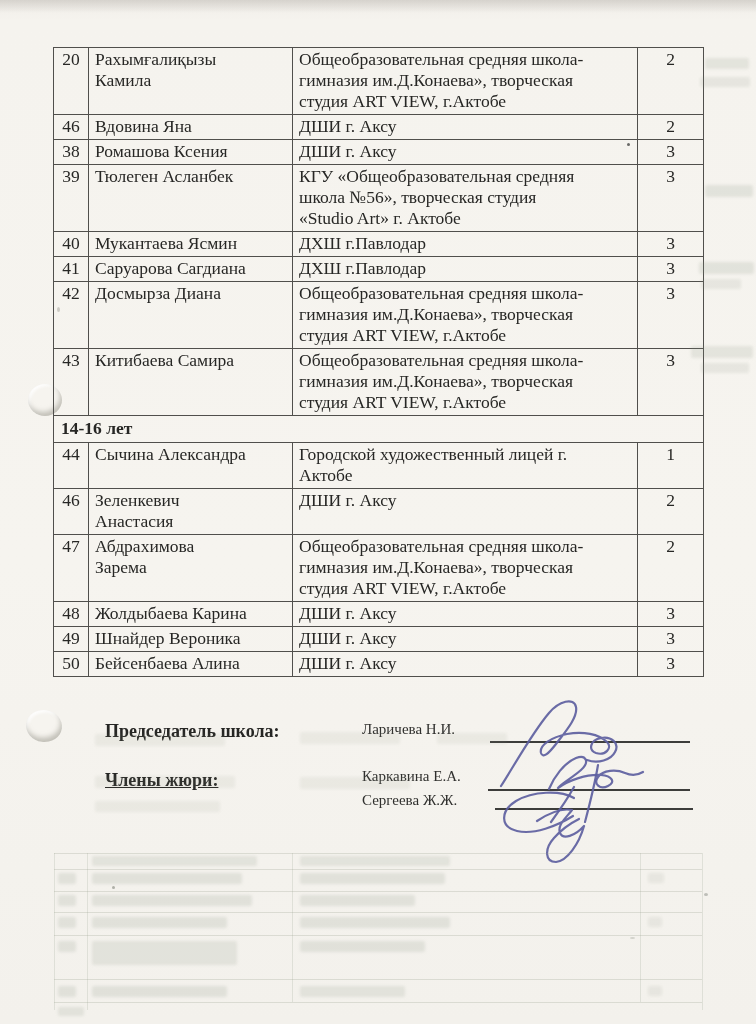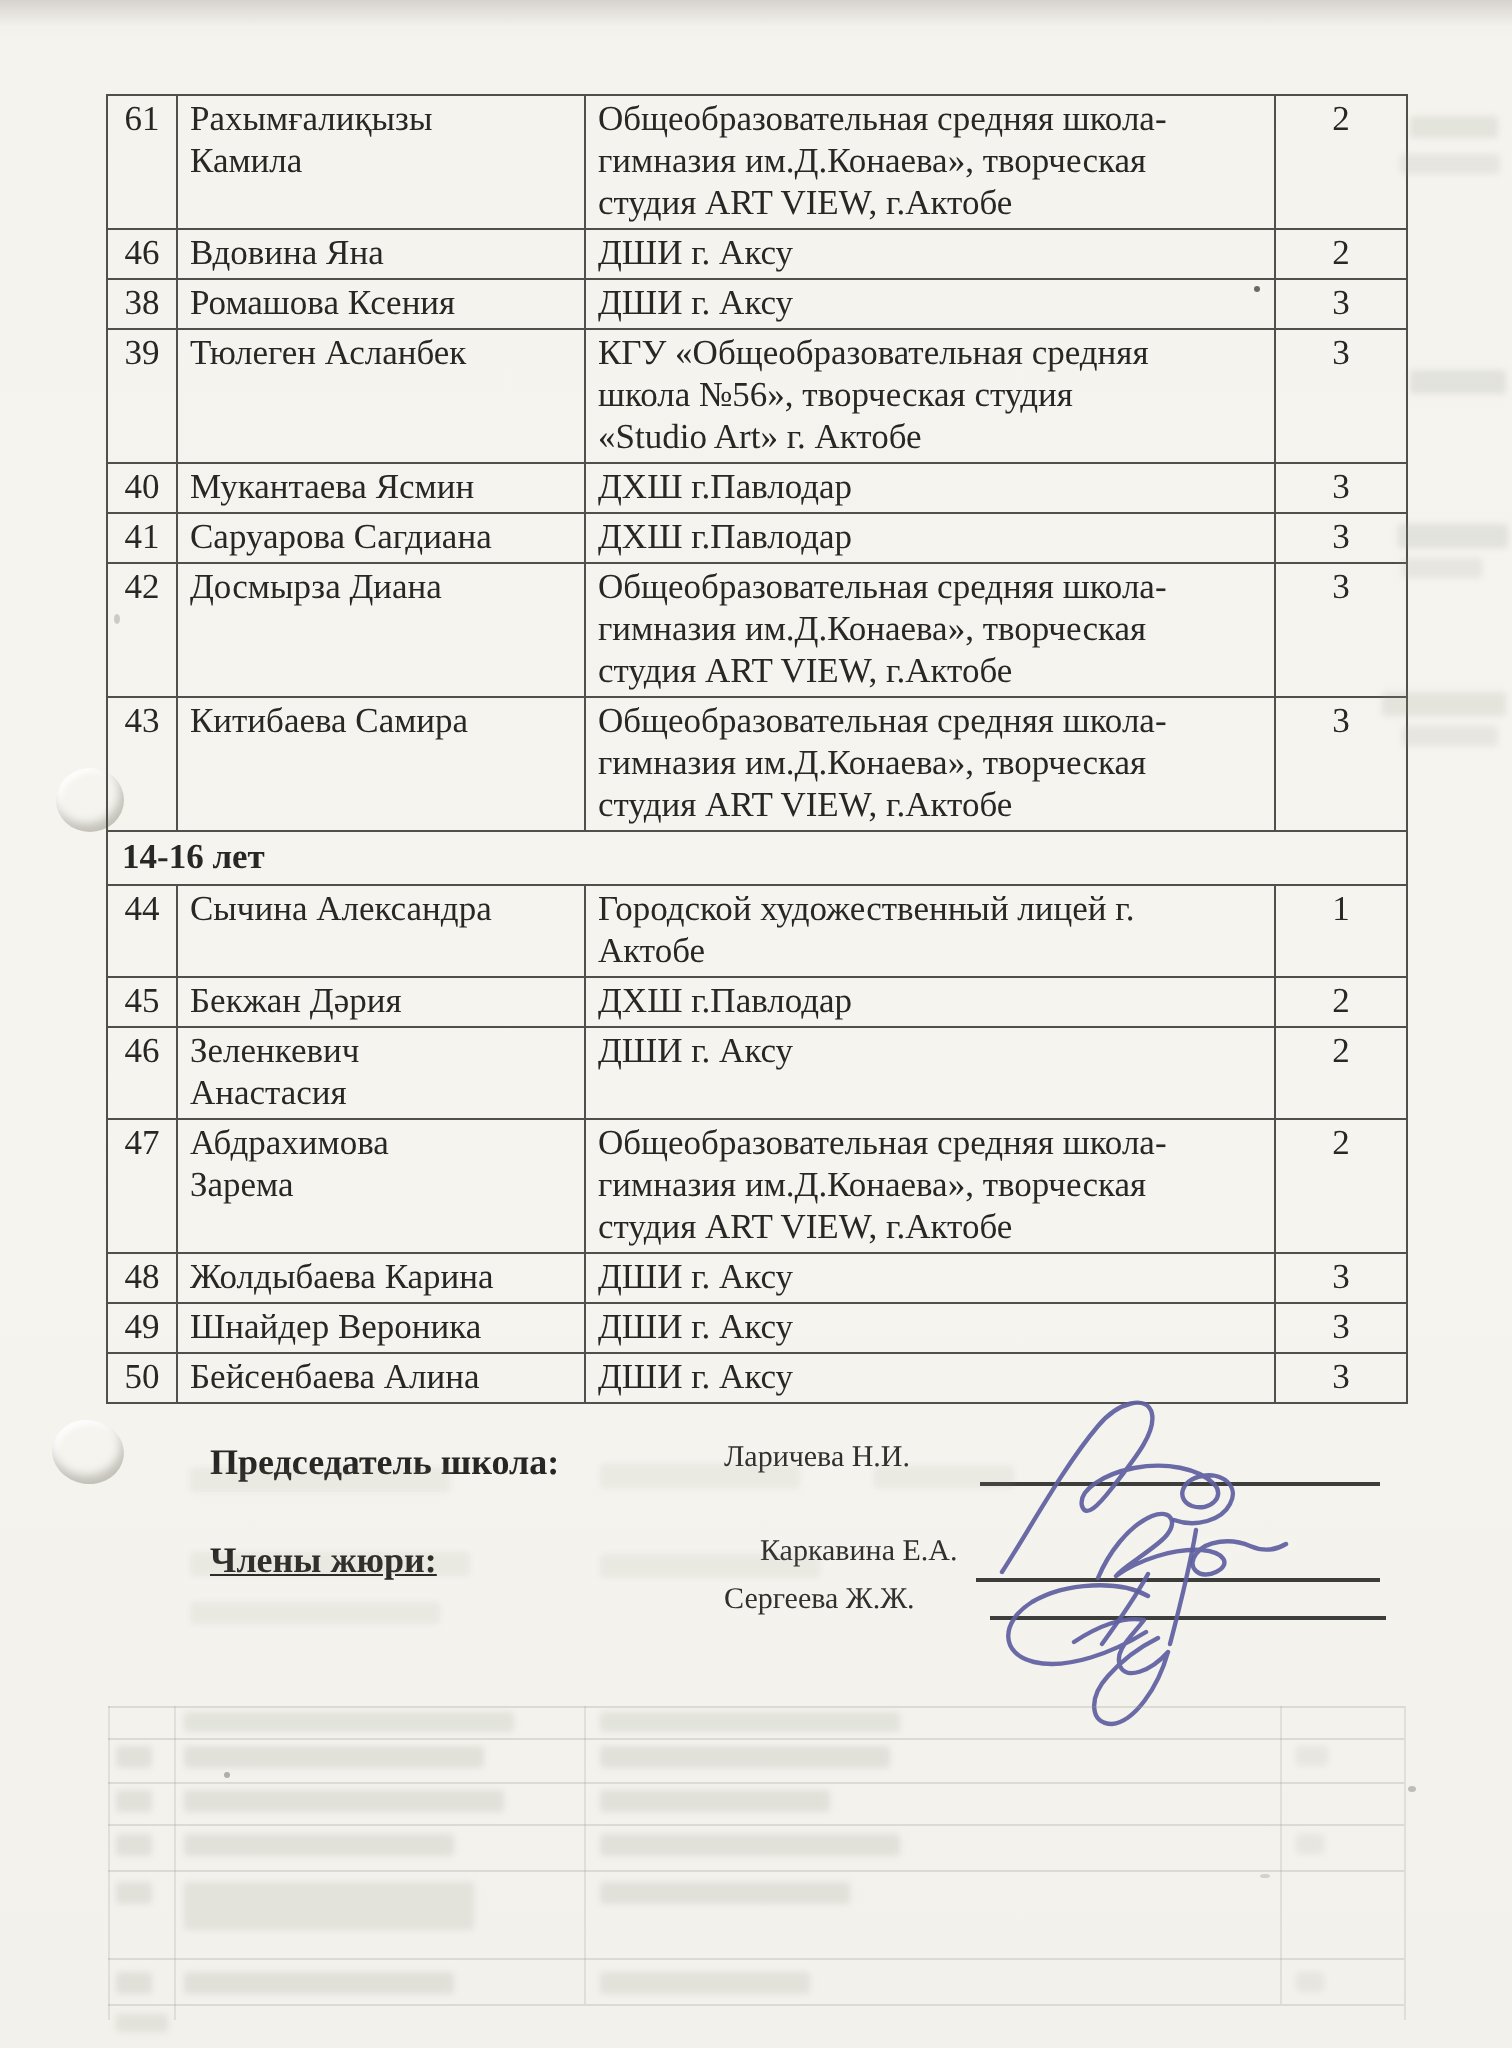--- a/index.html
+++ b/index.html
@@ -50,21 +50,21 @@
 
   <table class="results">
     <colgroup>
       <col style="width:35px">
         <col style="width:204px">
         <col style="width:345px">
         <col style="width:66px">
     </colgroup>
     <tbody>
         <tr>
-          <td class="num">61</td>
+          <td class="num">20</td>
           <td class="name">Рахымғалиқызы
 Камила</td>
           <td class="school">Общеобразовательная средняя школа-
 гимназия им.Д.Конаева», творческая
 студия ART VIEW, г.Актобе</td>
           <td class="place">2</td>
         </tr>
         <tr>
           <td class="num">46</td>
           <td class="name">Вдовина Яна</td>
@@ -117,26 +117,20 @@
           <td colspan="4">14-16 лет</td>
         </tr>
         <tr>
           <td class="num">44</td>
           <td class="name">Сычина Александра</td>
           <td class="school">Городской художественный лицей г.
 Актобе</td>
           <td class="place">1</td>
         </tr>
         <tr>
-          <td class="num">45</td>
-          <td class="name">Бекжан Дәрия</td>
-          <td class="school">ДХШ г.Павлодар</td>
-          <td class="place">2</td>
-        </tr>
-        <tr>
           <td class="num">46</td>
           <td class="name">Зеленкевич
 Анастасия</td>
           <td class="school">ДШИ г. Аксу</td>
           <td class="place">2</td>
         </tr>
         <tr>
           <td class="num">47</td>
           <td class="name">Абдрахимова
 Зарема</td>
@@ -164,21 +158,21 @@
           <td class="place">3</td>
         </tr>
       </tbody>
   </table>
 
   <div class="sig-label" style="left:105px;top:721px;">Председатель школа:</div>
   <div class="sig-name" style="left:362px;top:721px;">Ларичева Н.И.</div>
   <div class="sig-line" style="left:490px;top:741px;width:200px;"></div>
 
   <div class="sig-label" style="left:105px;top:770px;text-decoration:underline;">Члены жюри:</div>
-  <div class="sig-name" style="left:380px;top:768px;text-align:right;">Каркавина Е.А.</div>
+  <div class="sig-name" style="left:362px;top:768px;text-align:right;">Каркавина Е.А.</div>
   <div class="sig-line" style="left:488px;top:789px;width:202px;"></div>
 
   <div class="sig-name" style="left:362px;top:792px;">Сергеева Ж.Ж.</div>
   <div class="sig-line" style="left:495px;top:808px;width:198px;"></div>
 
   <svg class="ink" width="756" height="1024" viewBox="0 0 756 1024">
     <path d="M 501 786 C 514 766 532 733 549 713 C 559 701 574 697 576 707 C 578 717 566 731 556 744 C 549 753 543 759 541 753 C 539 745 552 737 567 734 C 583 731 599 734 607 742 C 613 748 605 756 596 753 C 588 750 590 740 601 738 C 611 736 620 743 615 752 C 611 760 598 764 587 760" stroke="#5d60a0"></path>
     <path d="M 549 789 C 554 777 564 763 576 758 C 586 754 590 762 581 770 C 572 778 562 783 558 788 C 569 780 587 774 601 775 C 612 776 616 782 608 786 C 600 790 593 784 598 777 C 603 770 616 769 625 773 C 632 776 638 775 643 772 M 574 787 C 568 798 559 811 551 822" stroke="#5d60a0"></path>
     <path d="M 574 798 C 560 790 533 791 516 801 C 500 811 500 827 517 831 C 534 835 557 826 573 816 M 537 821 C 549 813 562 808 572 810 C 566 818 557 825 560 833 C 563 840 575 836 584 826 M 584 826 C 579 844 567 861 556 862 C 545 862 544 849 554 838 C 561 830 571 823 579 819 M 585 822 C 590 803 595 783 598 765" stroke="#5d60a0"></path>
   </svg>

